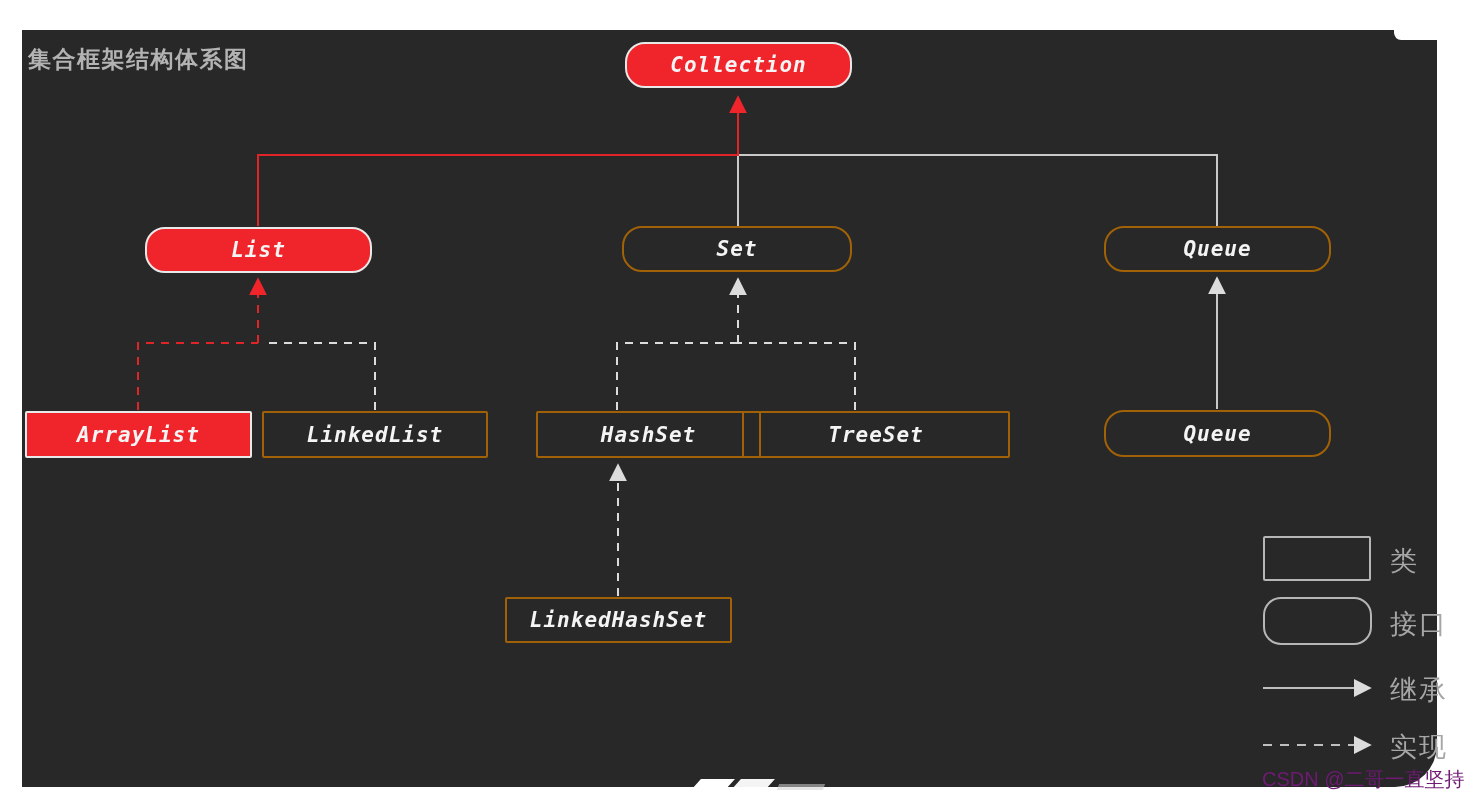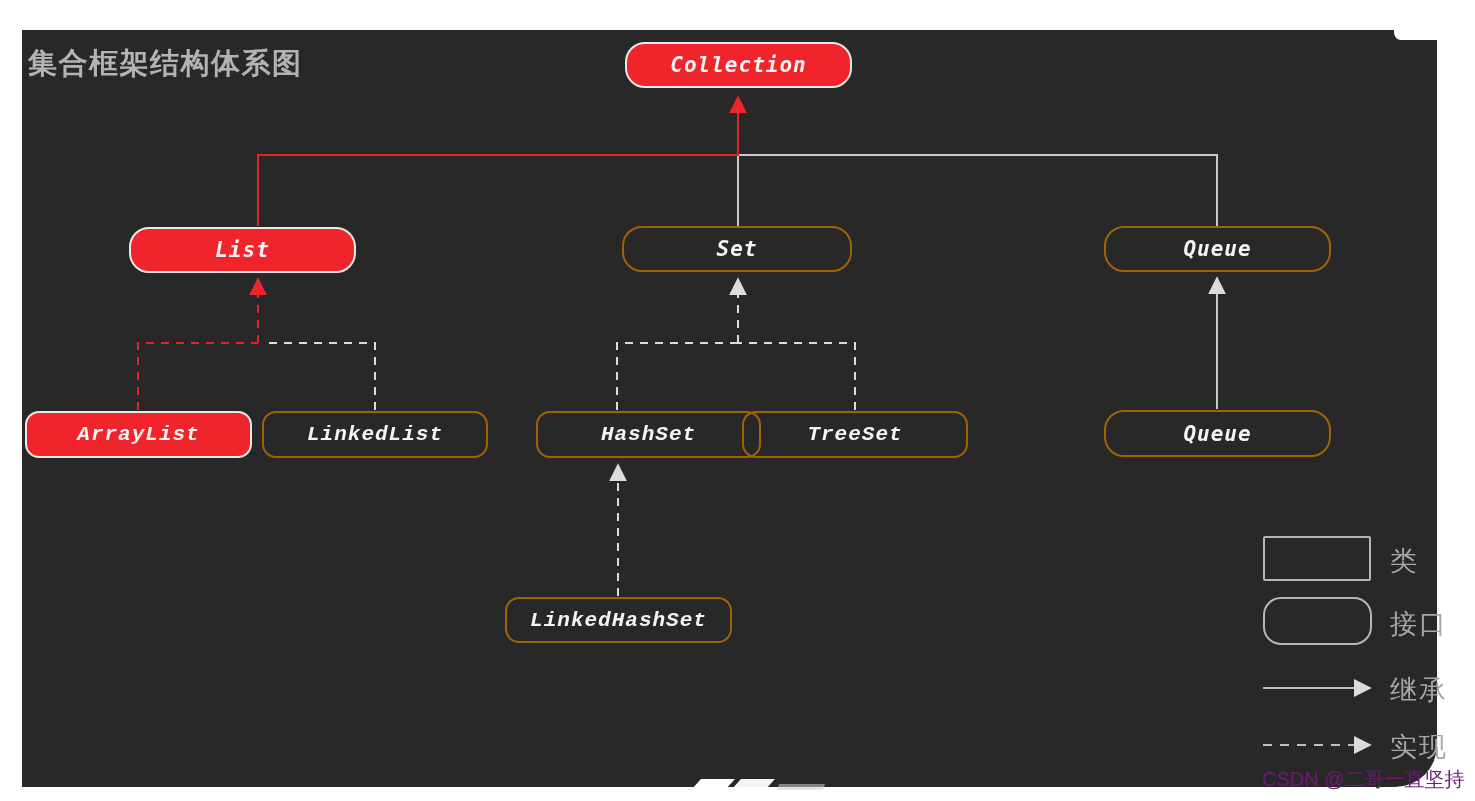--- a/index.html
+++ b/index.html
@@ -9,31 +9,31 @@
     background:#ffffff;
     font-family:"Liberation Sans", sans-serif;
   }
   .panel {
     position:absolute; left:22px; top:30px; width:1415px; height:757px;
     background:#282828;
     border-bottom-right-radius:42px;
   }
   .diagram-title {
     position:absolute; left:28px; top:44px;
-    font-size:29px; font-weight:700; letter-spacing:1.5px;
+    font-size:23px; font-weight:700; letter-spacing:1.5px;
     color:#b3b3b3;
   }
   .node {
     position:absolute; display:flex; align-items:center; justify-content:center;
     font-family:"DejaVu Sans Mono", monospace;
     font-style:italic; font-weight:600; font-size:21px;
     color:#f4f4f4; letter-spacing:1px;
   }
   .node.iface { border-radius:20px; }
-  .node.cls   { border-radius:14px;font-family:Liberation Mono, monospace; }
+  .node.cls   { border-radius:2px; }
   .node.red   { background:#f0252b; border:2px solid #e9e9e9; }
   .node.plain { background:transparent; border:2px solid #a16207; }
   .wires { position:absolute; left:0; top:0; pointer-events:none; }
   .legend-swatch {
     position:absolute; border:2px solid #b6b6b6; background:transparent;
   }
   .legend-label {
     position:absolute; left:1390px; font-size:27px; color:#a6a6a6; letter-spacing:2px;
   }
   .watermark {
@@ -88,33 +88,33 @@
   <path d="M738,343 L738,279" stroke="#dcdcdc" stroke-width="2" fill="none" stroke-dasharray="8,7" marker-end="url(#mGray)"></path>
 
   <path d="M618,596 L618,465" stroke="#dcdcdc" stroke-width="2" fill="none" stroke-dasharray="8,7" marker-end="url(#mGray)"></path>
 
   <path d="M1263,688 L1370,688" stroke="#bfbfbf" stroke-width="2" fill="none" marker-end="url(#mGray)"></path>
   <path d="M1263,745 L1370,745" stroke="#bfbfbf" stroke-width="2" fill="none" stroke-dasharray="9,8" marker-end="url(#mGray)"></path>
 </svg>
 
 <div class="node iface red" style="left:625px;top:42px;width:227px;height:46px;">Collection</div>
 
-<div class="node iface red" style="left:129px;top:227px;width:227px;height:46px;">List</div>
+<div class="node iface red" style="left:145px;top:227px;width:227px;height:46px;">List</div>
 
 <div class="node iface plain" style="left:622px;top:226px;width:230px;height:46px;">Set</div>
 
 <div class="node iface plain" style="left:1104px;top:226px;width:227px;height:46px;">Queue</div>
 
 <div class="node cls red" style="left:25px;top:411px;width:227px;height:47px;">ArrayList</div>
 
 <div class="node cls plain" style="left:262px;top:411px;width:226px;height:47px;">LinkedList</div>
 
 <div class="node cls plain" style="left:505px;top:411px;width:225px;height:47px;margin-left:31px;">HashSet</div>
 
-<div class="node cls plain" style="left:742px;top:411px;width:226px;height:47px;">TreeSet</div>
+<div class="node cls plain" style="left:742px;top:411px;width:268px;height:47px;">TreeSet</div>
 
 <div class="node iface plain" style="left:1104px;top:410px;width:227px;height:47px;">Queue</div>
 
 <div class="node cls plain" style="left:505px;top:597px;width:227px;height:46px;">LinkedHashSet</div>
 
 <div class="legend-swatch" style="left:1263px;top:536px;width:108px;height:45px;border-radius:2px;"></div>
 <div class="legend-label" style="top:543px;">类</div>
 
 <div class="legend-swatch" style="left:1263px;top:597px;width:109px;height:48px;border-radius:18px;"></div>
 <div class="legend-label" style="top:606px;">接口</div>

